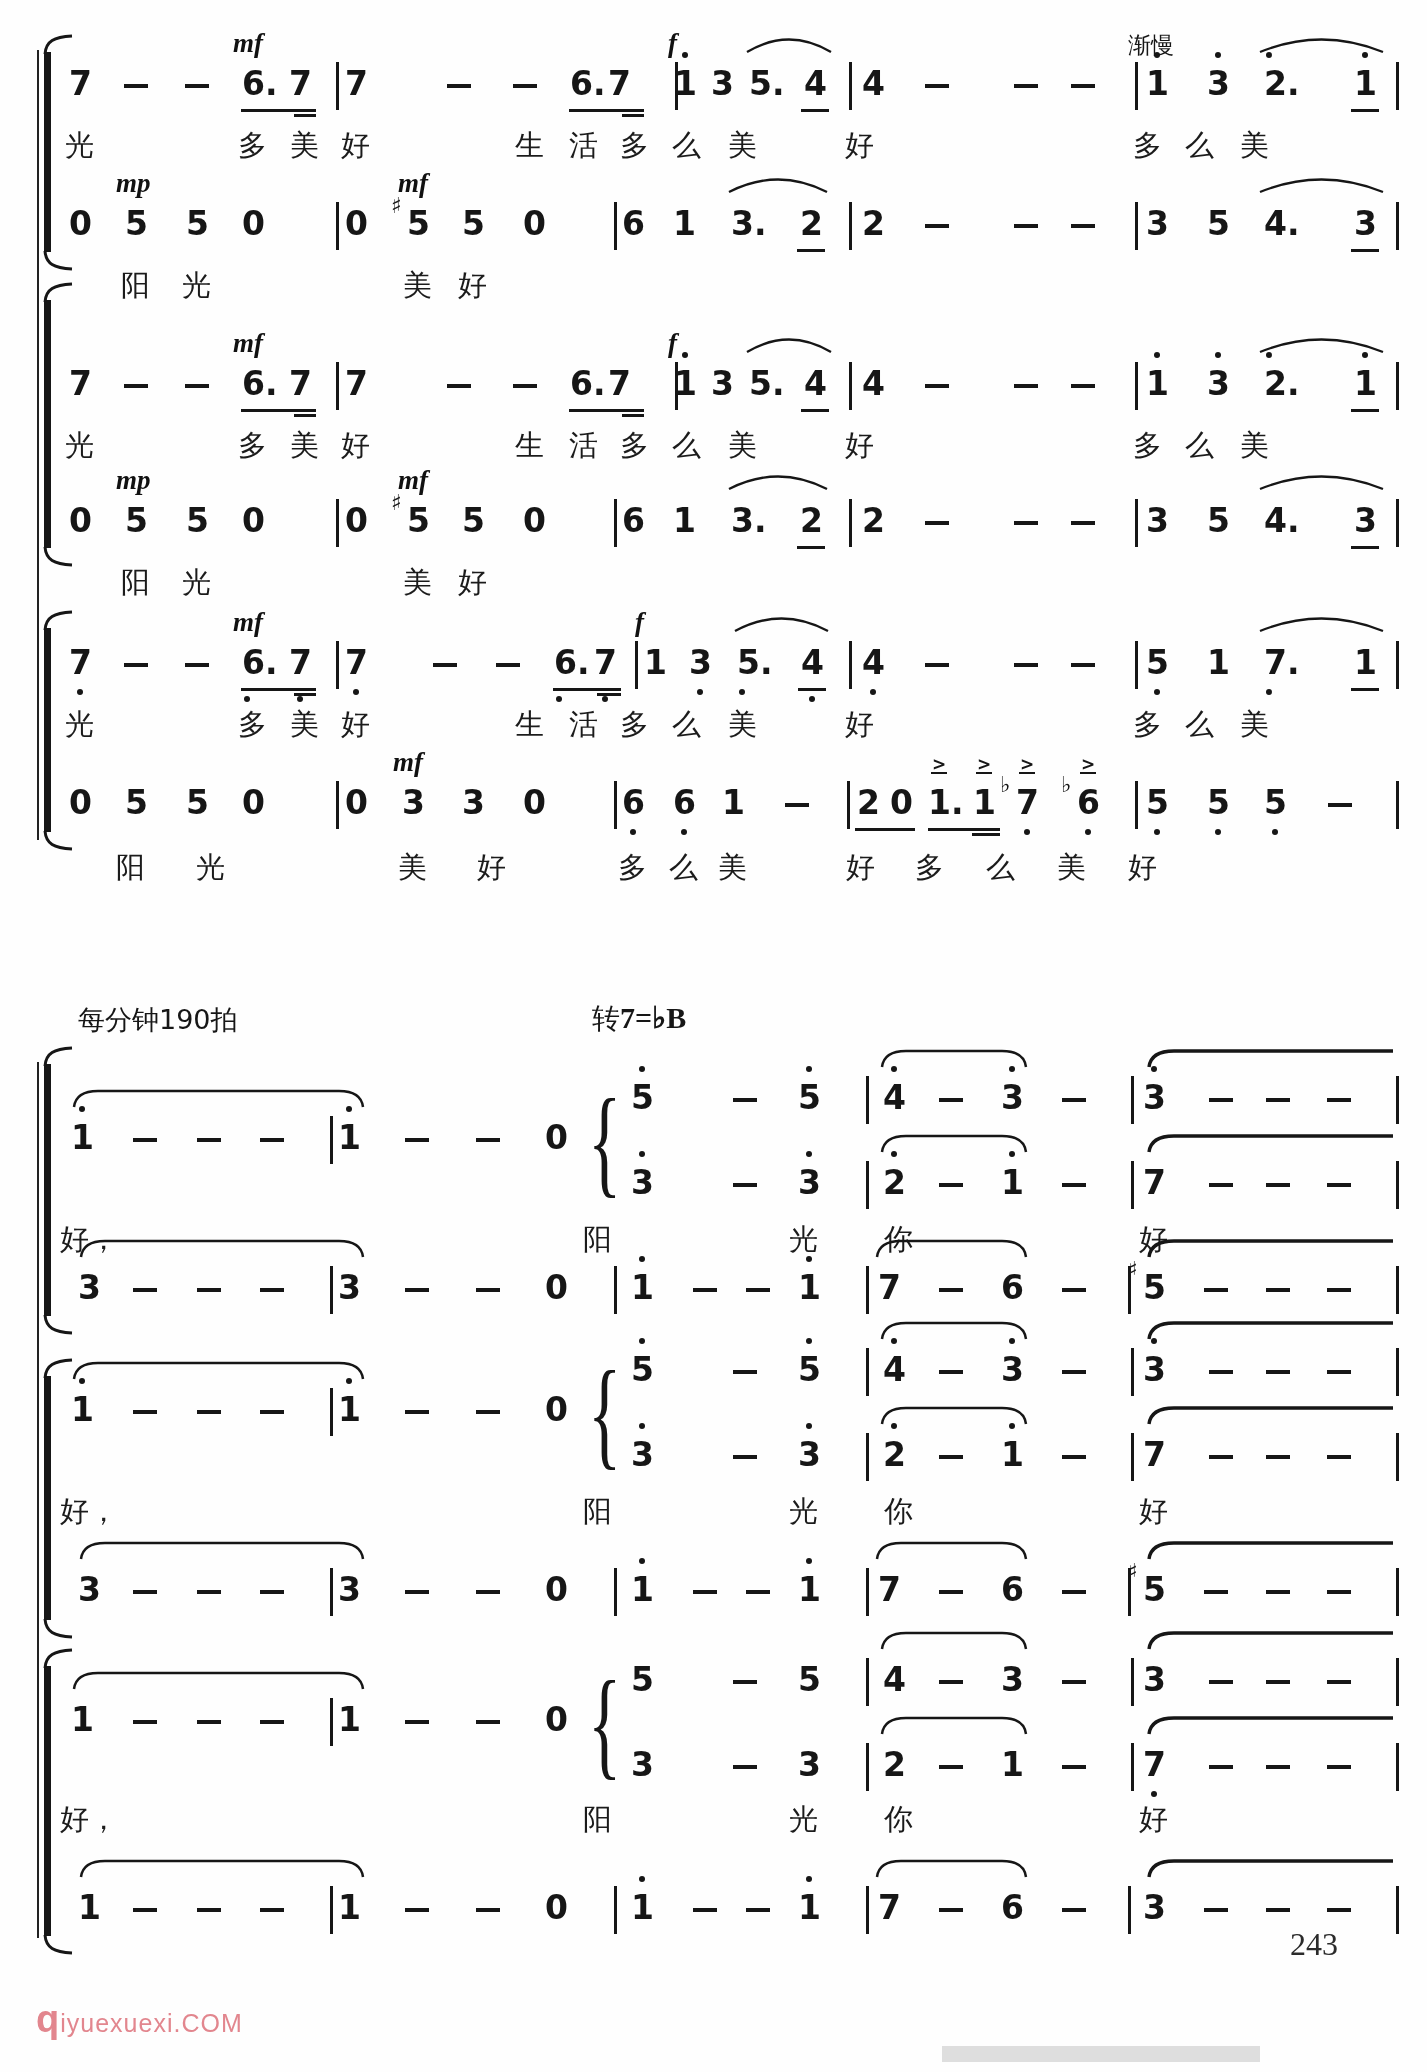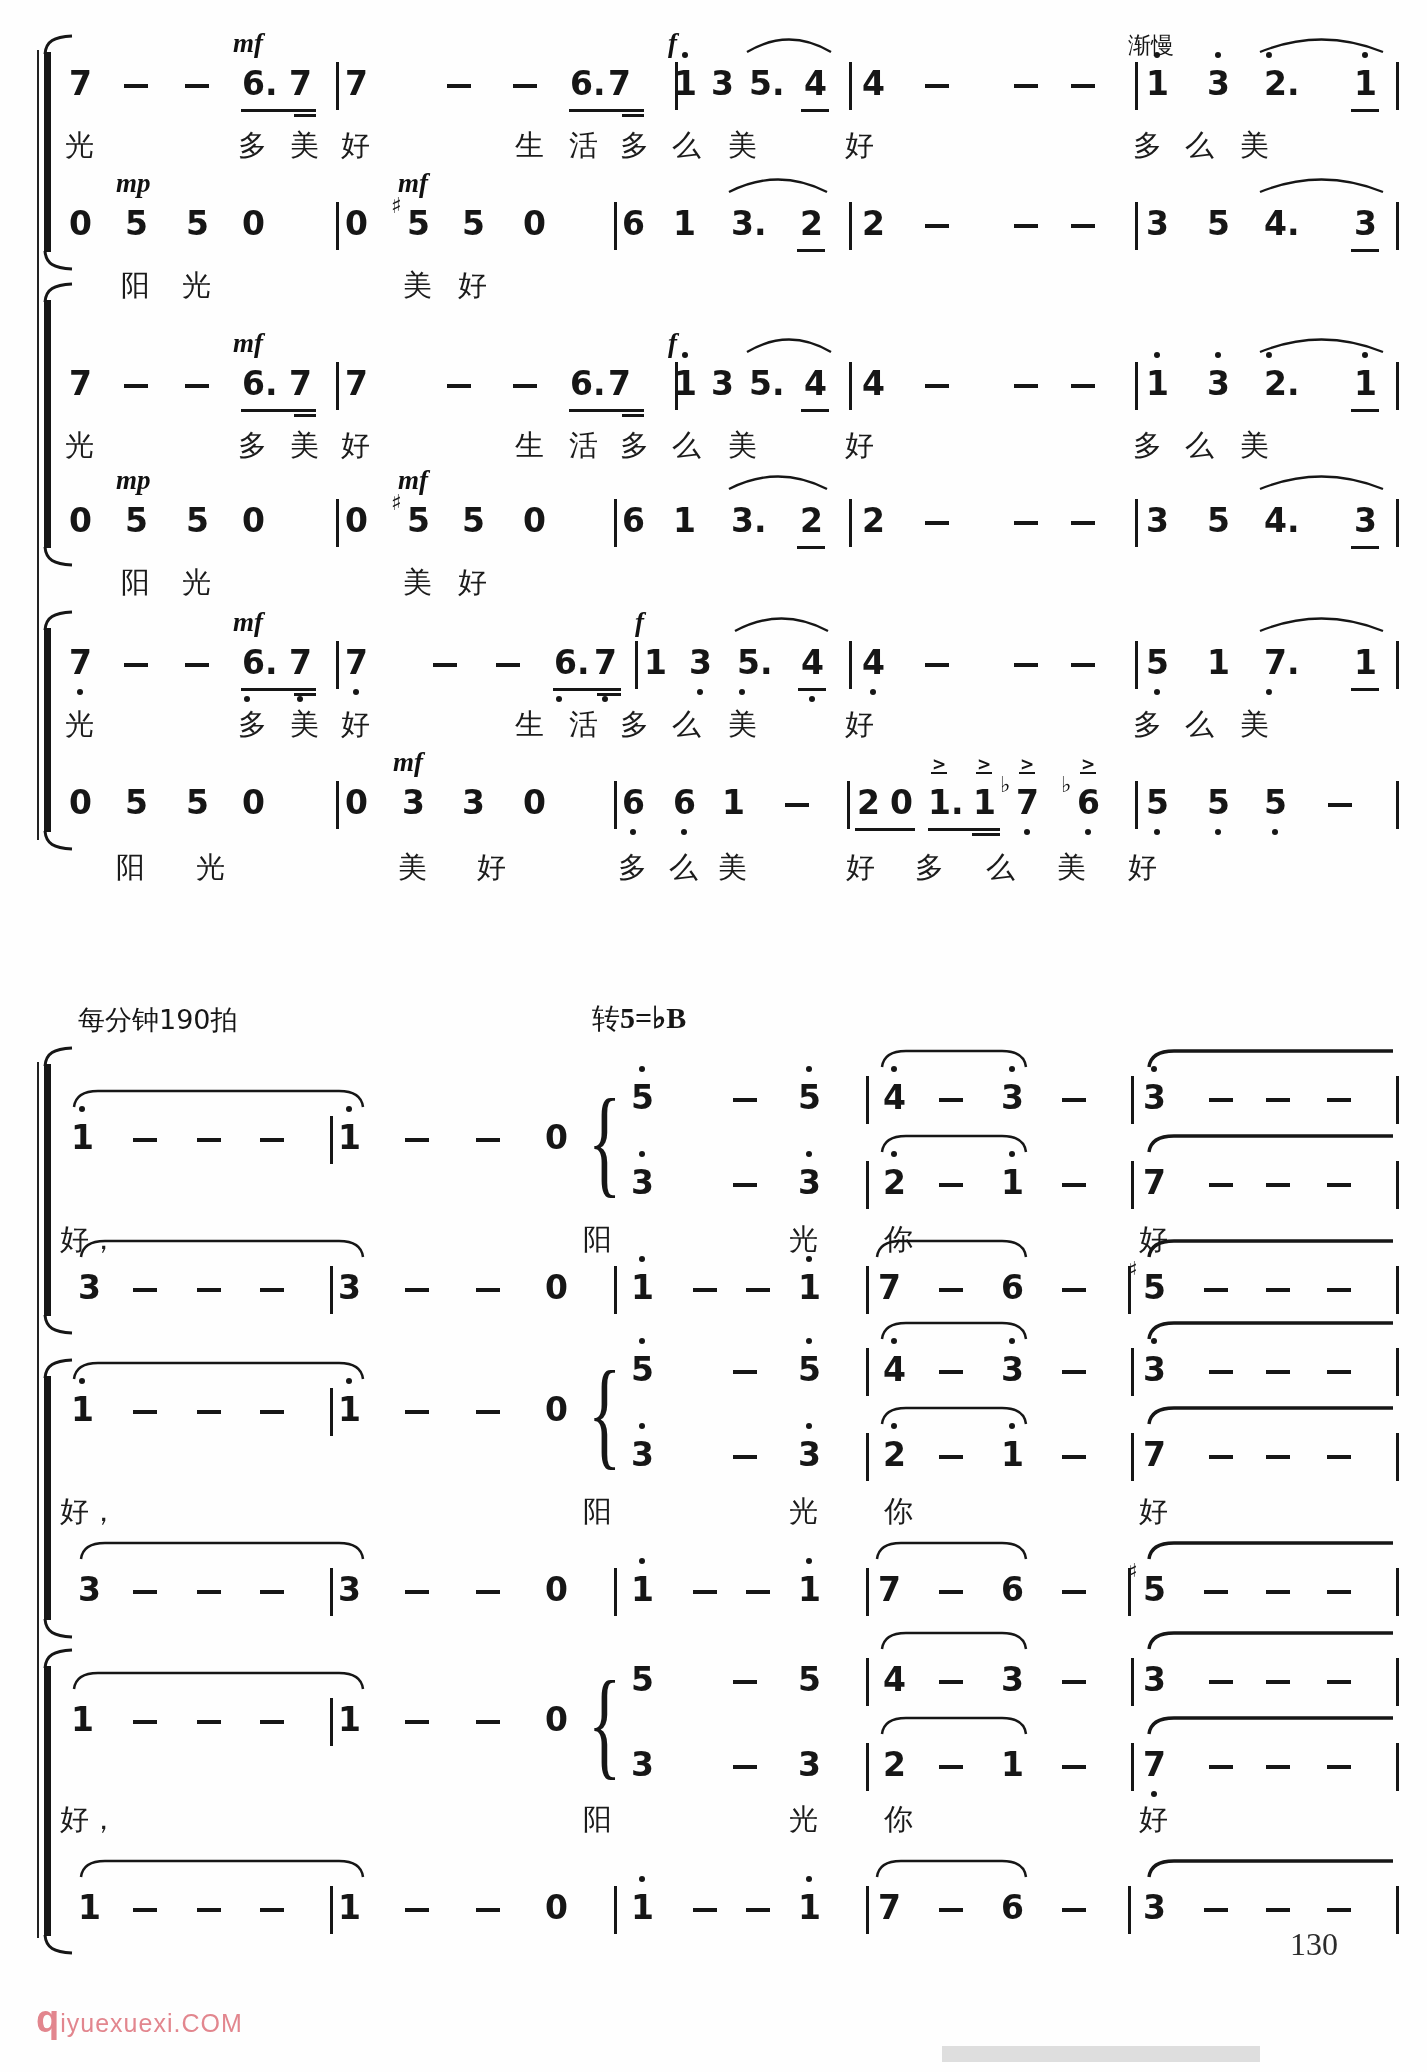--- a/index.html
+++ b/index.html
@@ -26,21 +26,21 @@
   .abar{position:absolute;width:7px;background:#161616;}
   .brace{position:absolute;font:400 112px "Liberation Serif",serif;color:#161616;transform:scale(.62,1.08);transform-origin:left top;line-height:120px;}
   svg{display:block;}
 </style>
 </head>
 <body>
 
 <div class="sheet">
   <div class="tempo">每分钟190拍</div>
   <div class="keysig">
-    <span class="prefix">转</span><span class="value">5=♭B</span>
+    <span class="prefix">转</span><span class="value">7=♭B</span>
   </div>
   <div id="music-layer">
       <div style="position: absolute; left: 37px; top: 50px; width: 2px; height: 790px; background: rgb(34, 34, 34);"></div>
       <div style="position: absolute; left: 37px; top: 1062px; width: 2px; height: 876px; background: rgb(34, 34, 34);"></div>
       <div class="abar" style="position: absolute; left: 44px; top: 52px; height: 200px;"></div>
       <svg width="30" height="20" style="position: absolute; left: 44px; top: 35px; overflow: visible;">
         <path d="M1 19 C 2 6 10 2 28 1" fill="none" stroke="#161616" stroke-width="3"></path>
       </svg>
       <svg width="30" height="20" style="position: absolute; left: 44px; top: 250px; overflow: visible;">
         <path d="M1 1 C 2 14 10 18 28 19" fill="none" stroke="#161616" stroke-width="3"></path>
@@ -702,16 +702,16 @@
       <svg width="286" height="22" style="position: absolute; left: 79px; top: 1858px; overflow: visible;">
         <path d="M2 19 Q 4 3 26 3 L 260 3 Q 282 3 284 19" fill="none" stroke="#161616" stroke-width="2.5"></path>
       </svg>
       <svg width="153" height="22" style="position: absolute; left: 875px; top: 1858px; overflow: visible;">
         <path d="M2 19 Q 4 3 26 3 L 127 3 Q 149 3 151 19" fill="none" stroke="#161616" stroke-width="2.5"></path>
       </svg>
       <svg width="248" height="22" style="position: absolute; left: 1146px; top: 1858px; overflow: visible;">
         <path d="M3 19 Q 5 3 28 3 L 247 3" fill="none" stroke="#161616" stroke-width="3.4"></path>
       </svg>
     </div>
-  <div class="pagenum">130</div>
+  <div class="pagenum">243</div>
   <div class="watermark">qiyuexuexi.COM</div>
   <div class="artifact"></div>
 </div>
 
 </body></html>

